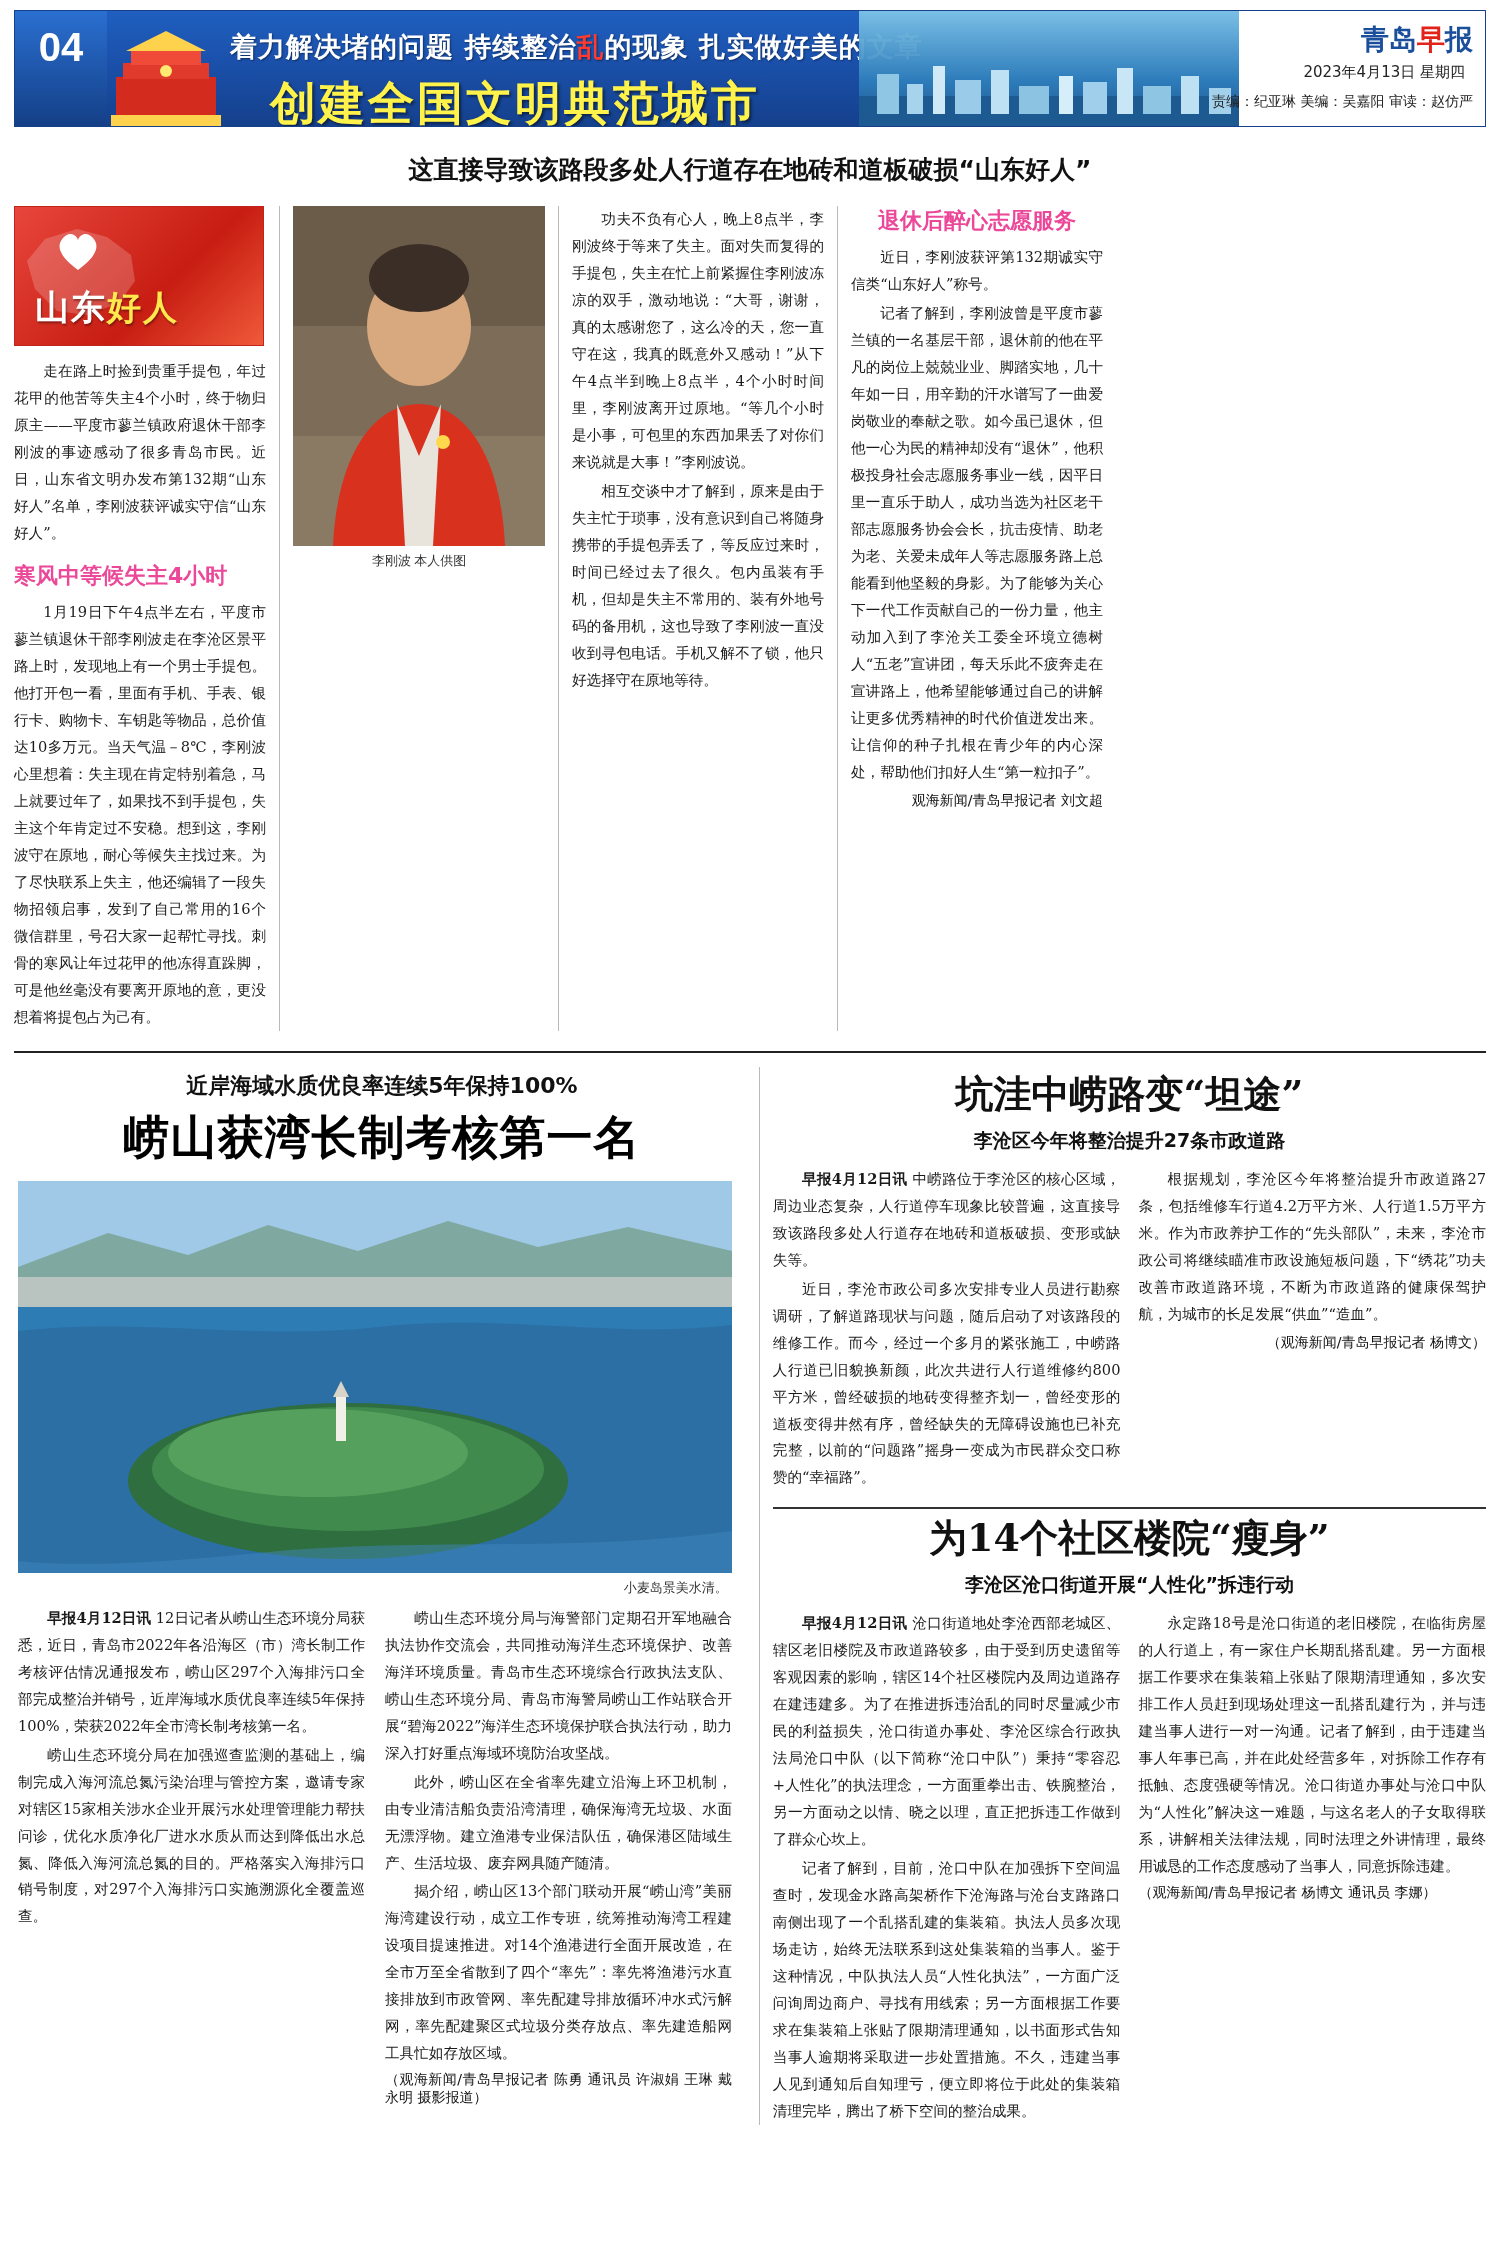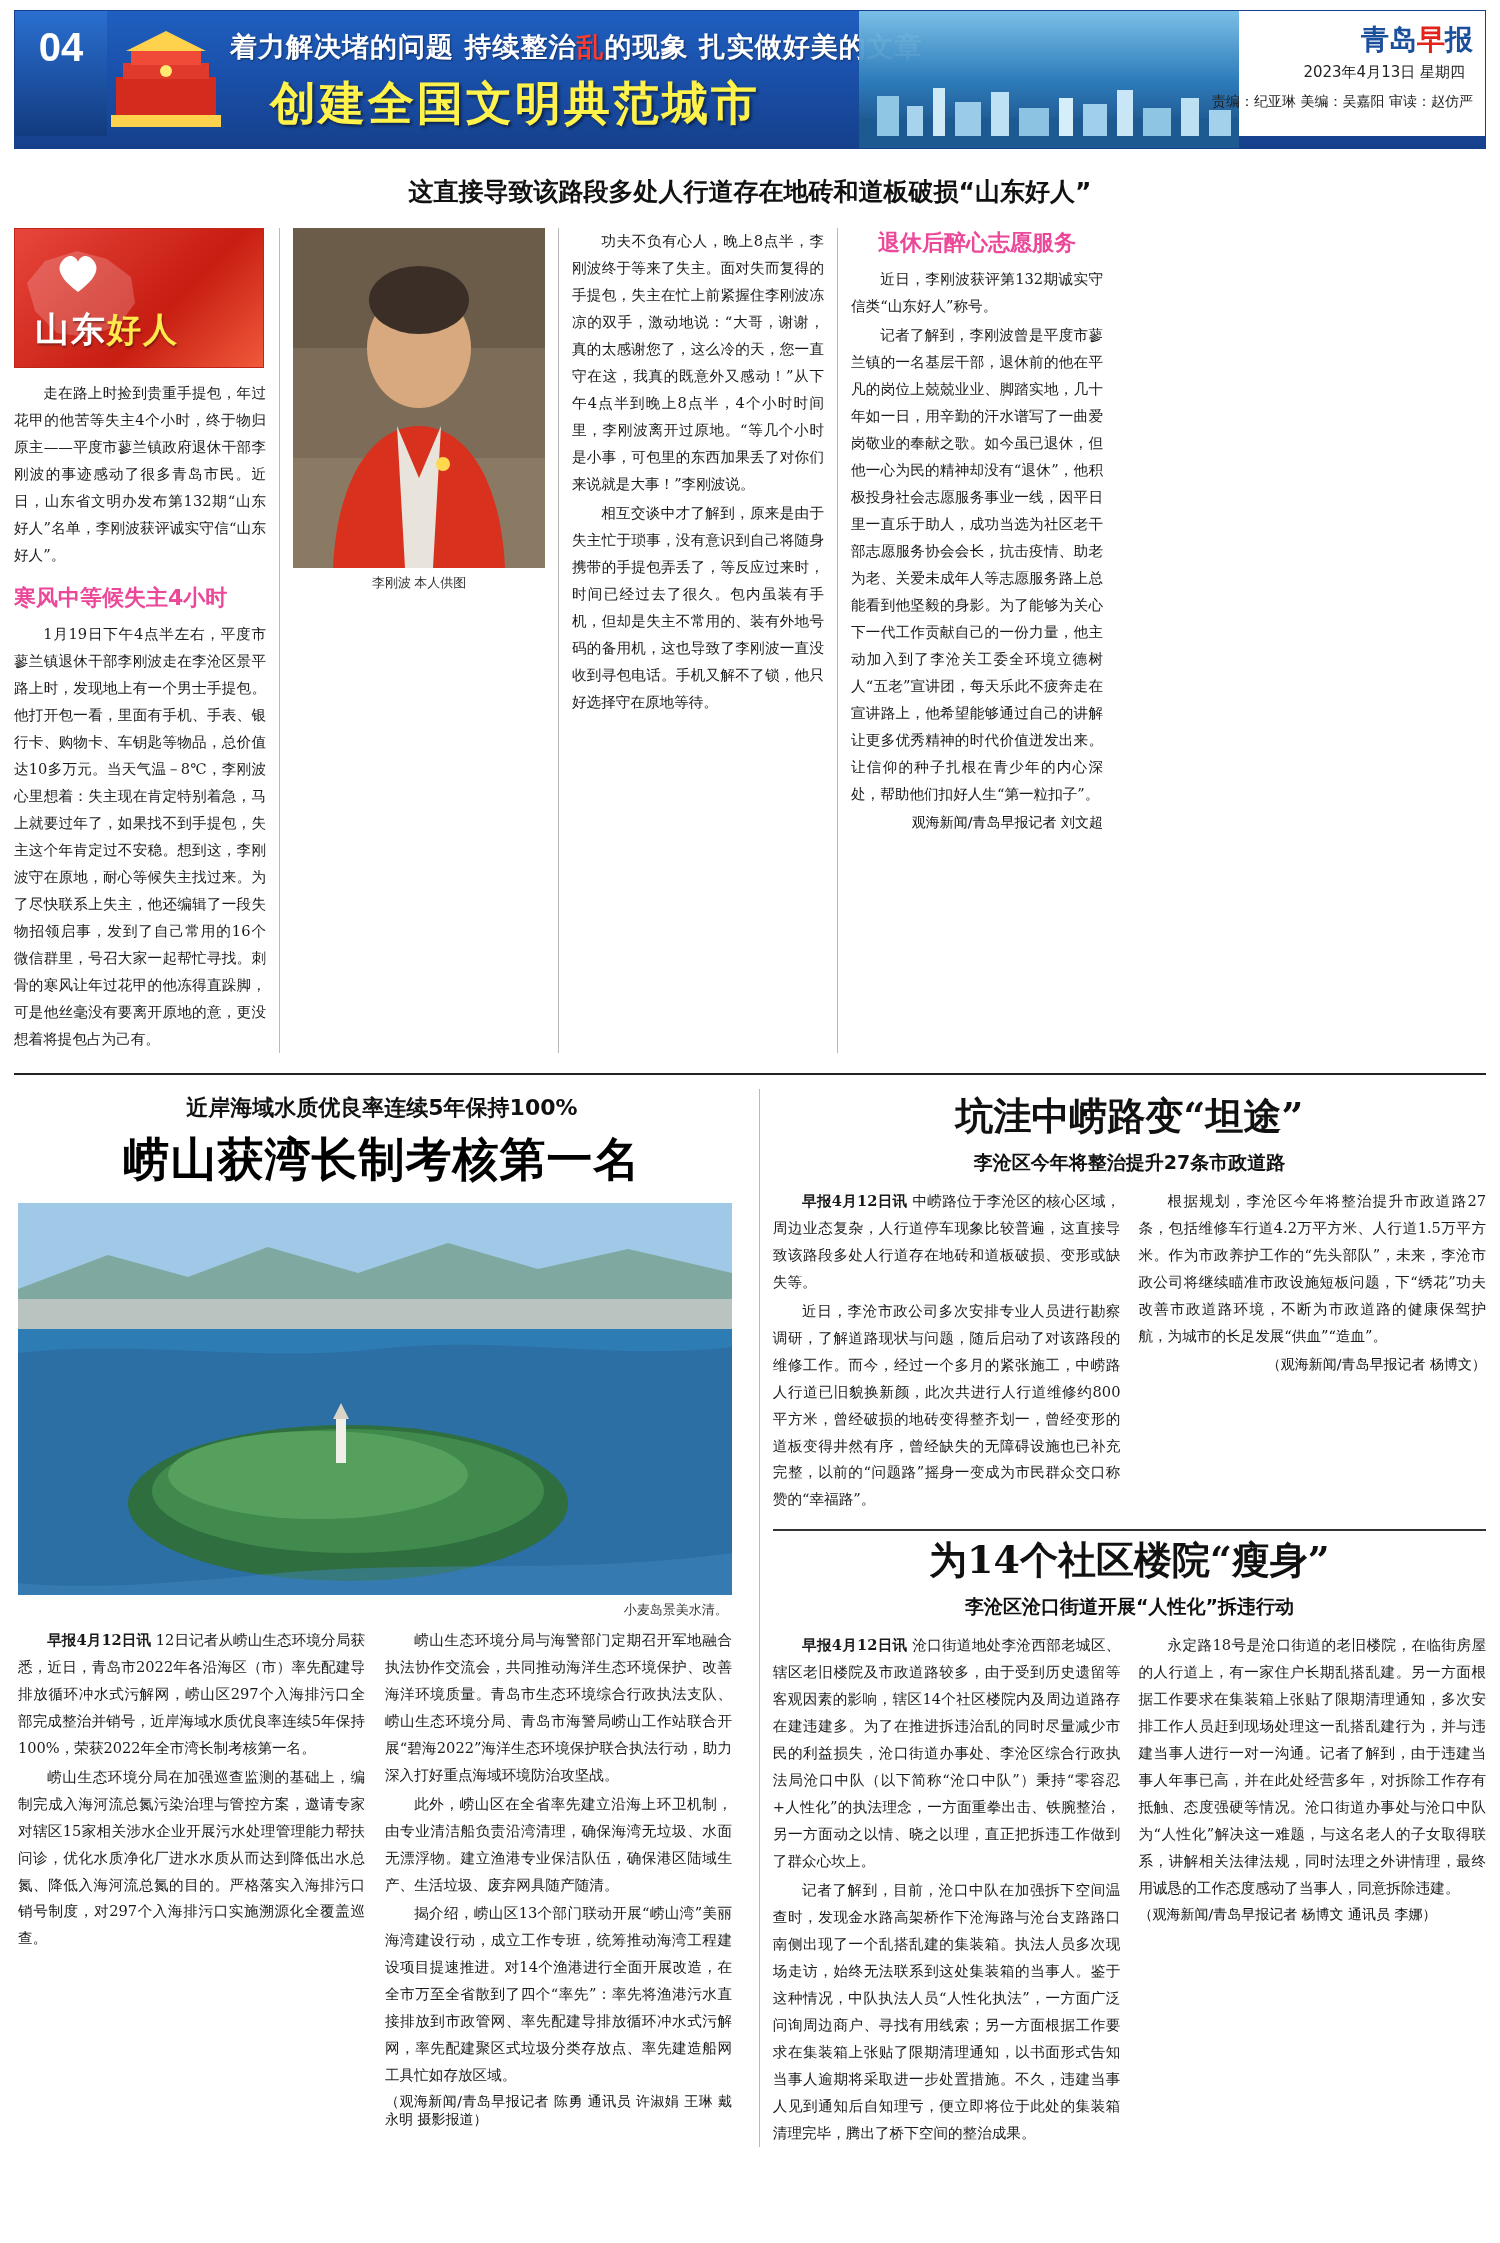--- a/index.html
+++ b/index.html
@@ -10,21 +10,21 @@
     font-family:"Liberation Serif", serif;
     color:#111;
     position:relative;
     overflow:hidden;
   }
   .page { width:1500px; height:2243px; position:relative; padding:0; }
 
   
   .masthead {
     position:relative;
-    height:139px;
+    height:117px;
     margin:10px 14px 0 14px;
     background:linear-gradient(180deg,#1f5fbf 0%, #1b52ad 40%, #15408c 100%);
     overflow:hidden;
     border:1px solid #16408c;
   }
   .mh-pagebox{
     position:absolute; left:0; top:0; width:92px; height:125px;
     background:linear-gradient(180deg,#2a6fd0,#123b80);
     color:#fff; font-weight:bold; font-size:40px;
     display:flex; align-items:flex-start; justify-content:center;
@@ -339,21 +339,21 @@
           <ellipse cx="300" cy="272" rx="150" ry="44" fill="#55a05c"></ellipse>
           <rect x="318" y="214" width="10" height="46" fill="#f0efe8"></rect>
           <polygon points="323,200 331,216 315,216" fill="#d8d4c8"></polygon>
           <path d="M0,392 L714,392 L714,350 C560,372 400,356 240,372 C140,382 60,386 0,380 Z" fill="#3f86bb" opacity=".5"></path>
         </svg>
       </div>
       <div class="cap-right">小麦岛景美水清。</div>
 
       <div class="cols2">
         <div>
-          <p class="body-text"><b class="lead">早报4月12日讯</b> <span>12日记者从崂山生态环境分局获悉，近日，青岛市2022年各沿海区（市）率先配建导排放循环冲水式污解网，崂山区297个入海排污口全部完成整治并销号，近岸海域水质优良率连续5年保持100%，荣获2022年全市湾长制考核第一名。</span></p>
+          <p class="body-text"><b class="lead">早报4月12日讯</b> <span>12日记者从崂山生态环境分局获悉，近日，青岛市2022年各沿海区（市）湾长制工作考核评估情况通报发布，崂山区297个入海排污口全部完成整治并销号，近岸海域水质优良率连续5年保持100%，荣获2022年全市湾长制考核第一名。</span></p>
           <p class="body-text">崂山生态环境分局在加强巡查监测的基础上，编制完成入海河流总氮污染治理与管控方案，邀请专家对辖区15家相关涉水企业开展污水处理管理能力帮扶问诊，优化水质净化厂进水水质从而达到降低出水总氮、降低入海河流总氮的目的。严格落实入海排污口销号制度，对297个入海排污口实施溯源化全覆盖巡查。</p>
         </div>
         <div>
           <p class="body-text">崂山生态环境分局与海警部门定期召开军地融合执法协作交流会，共同推动海洋生态环境保护、改善海洋环境质量。青岛市生态环境综合行政执法支队、崂山生态环境分局、青岛市海警局崂山工作站联合开展“碧海2022”海洋生态环境保护联合执法行动，助力深入打好重点海域环境防治攻坚战。</p>
           <p class="body-text">此外，崂山区在全省率先建立沿海上环卫机制，由专业清洁船负责沿湾清理，确保海湾无垃圾、水面无漂浮物。建立渔港专业保洁队伍，确保港区陆域生产、生活垃圾、废弃网具随产随清。</p>
           <p class="body-text">揭介绍，崂山区13个部门联动开展“崂山湾”美丽海湾建设行动，成立工作专班，统筹推动海湾工程建设项目提速推进。对14个渔港进行全面开展改造，在全市万至全省散到了四个“率先”：率先将渔港污水直接排放到市政管网、率先配建导排放循环冲水式污解网，率先配建聚区式垃圾分类存放点、率先建造船网工具忙如存放区域。</p>
           <div class="byline2" style="text-align:justify">（观海新闻/青岛早报记者 陈勇 通讯员 许淑娟 王琳 戴永明 摄影报道）</div>
         </div>
       </div>
     </div>

